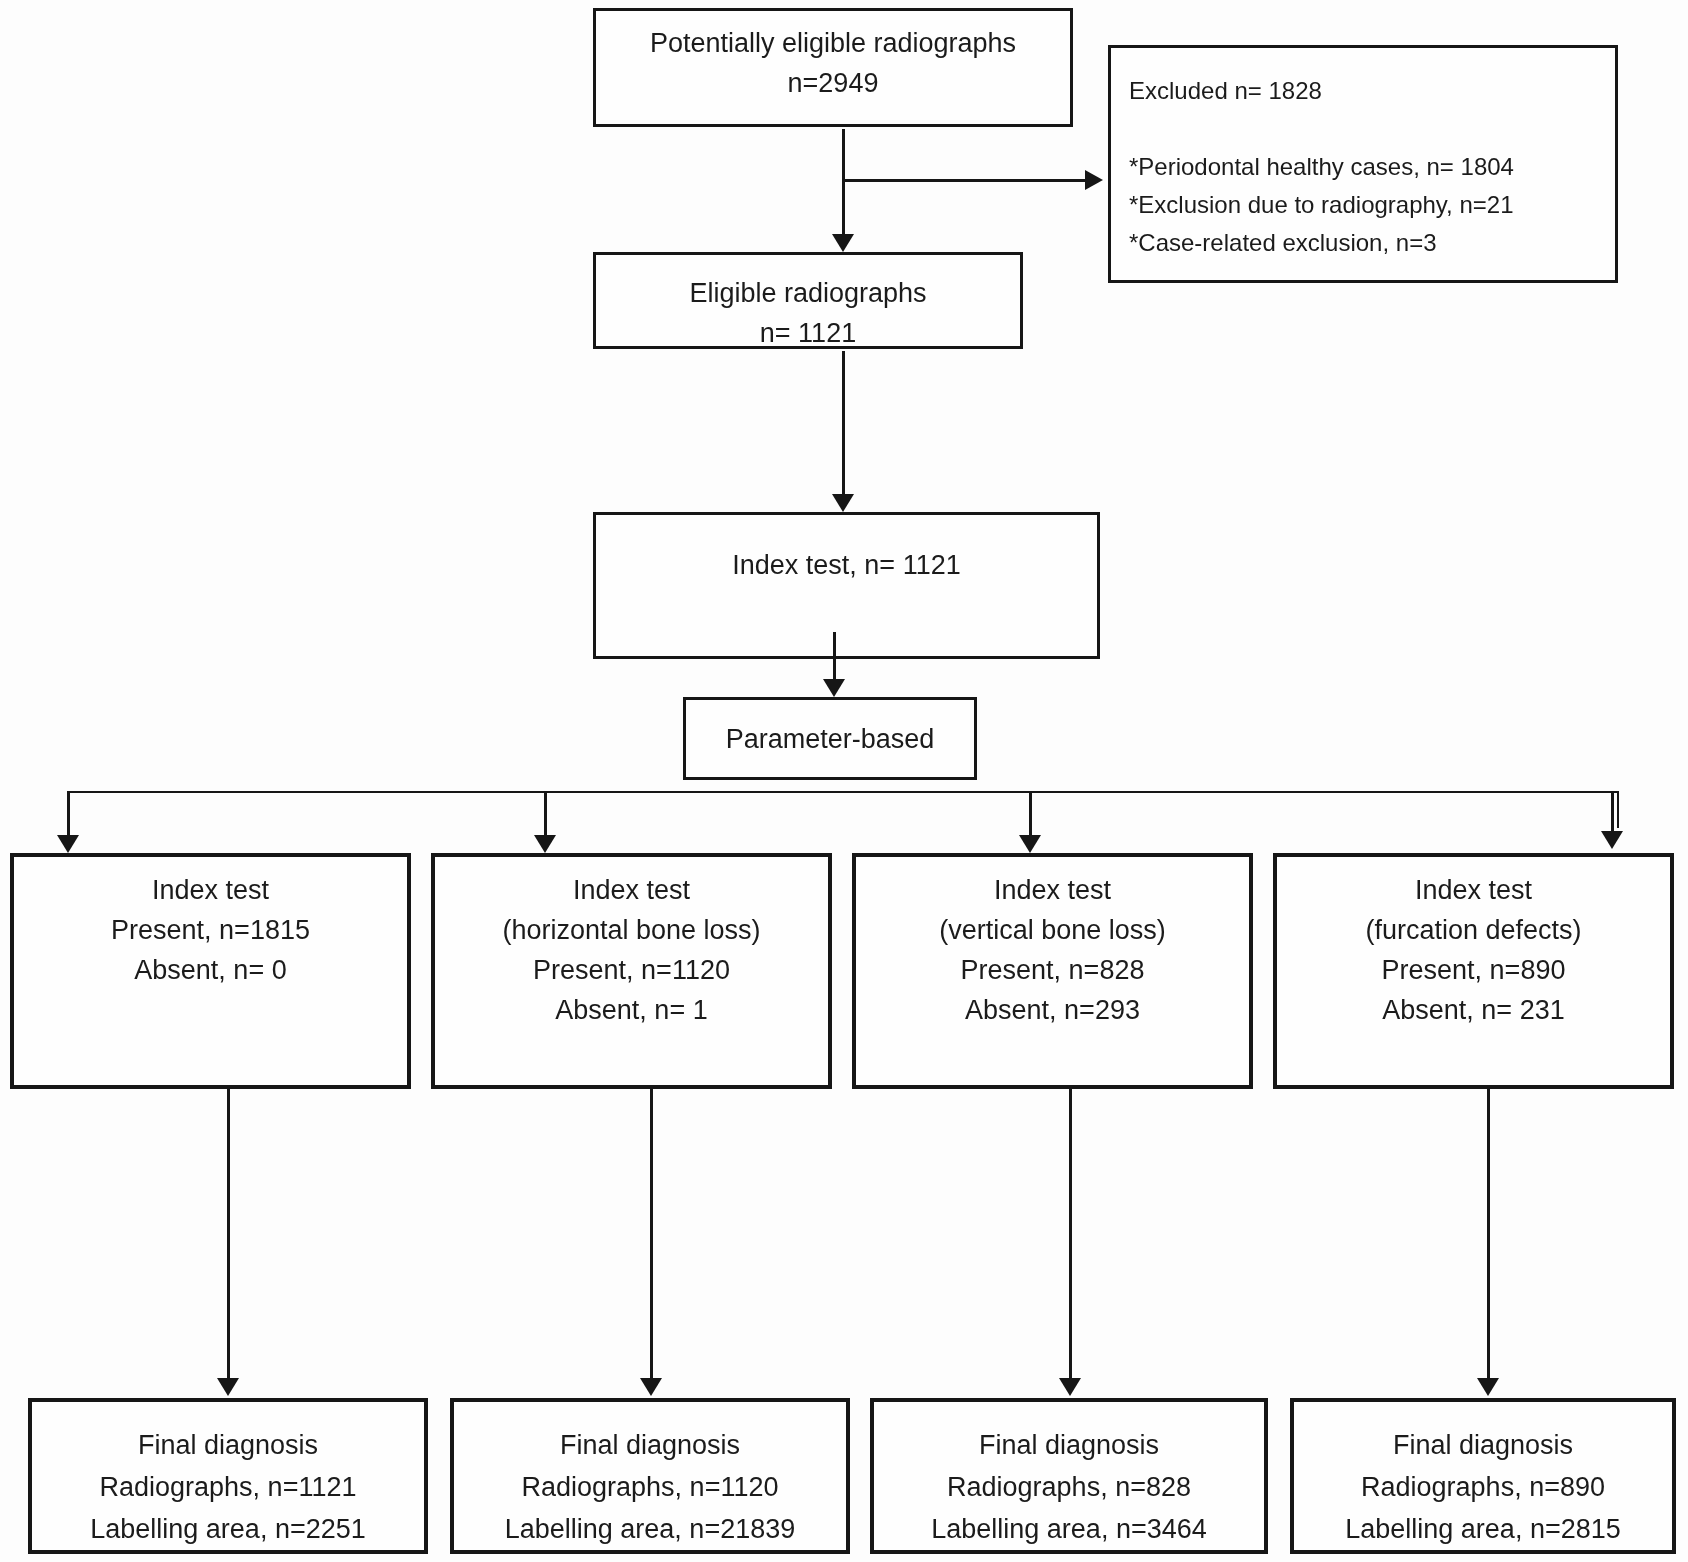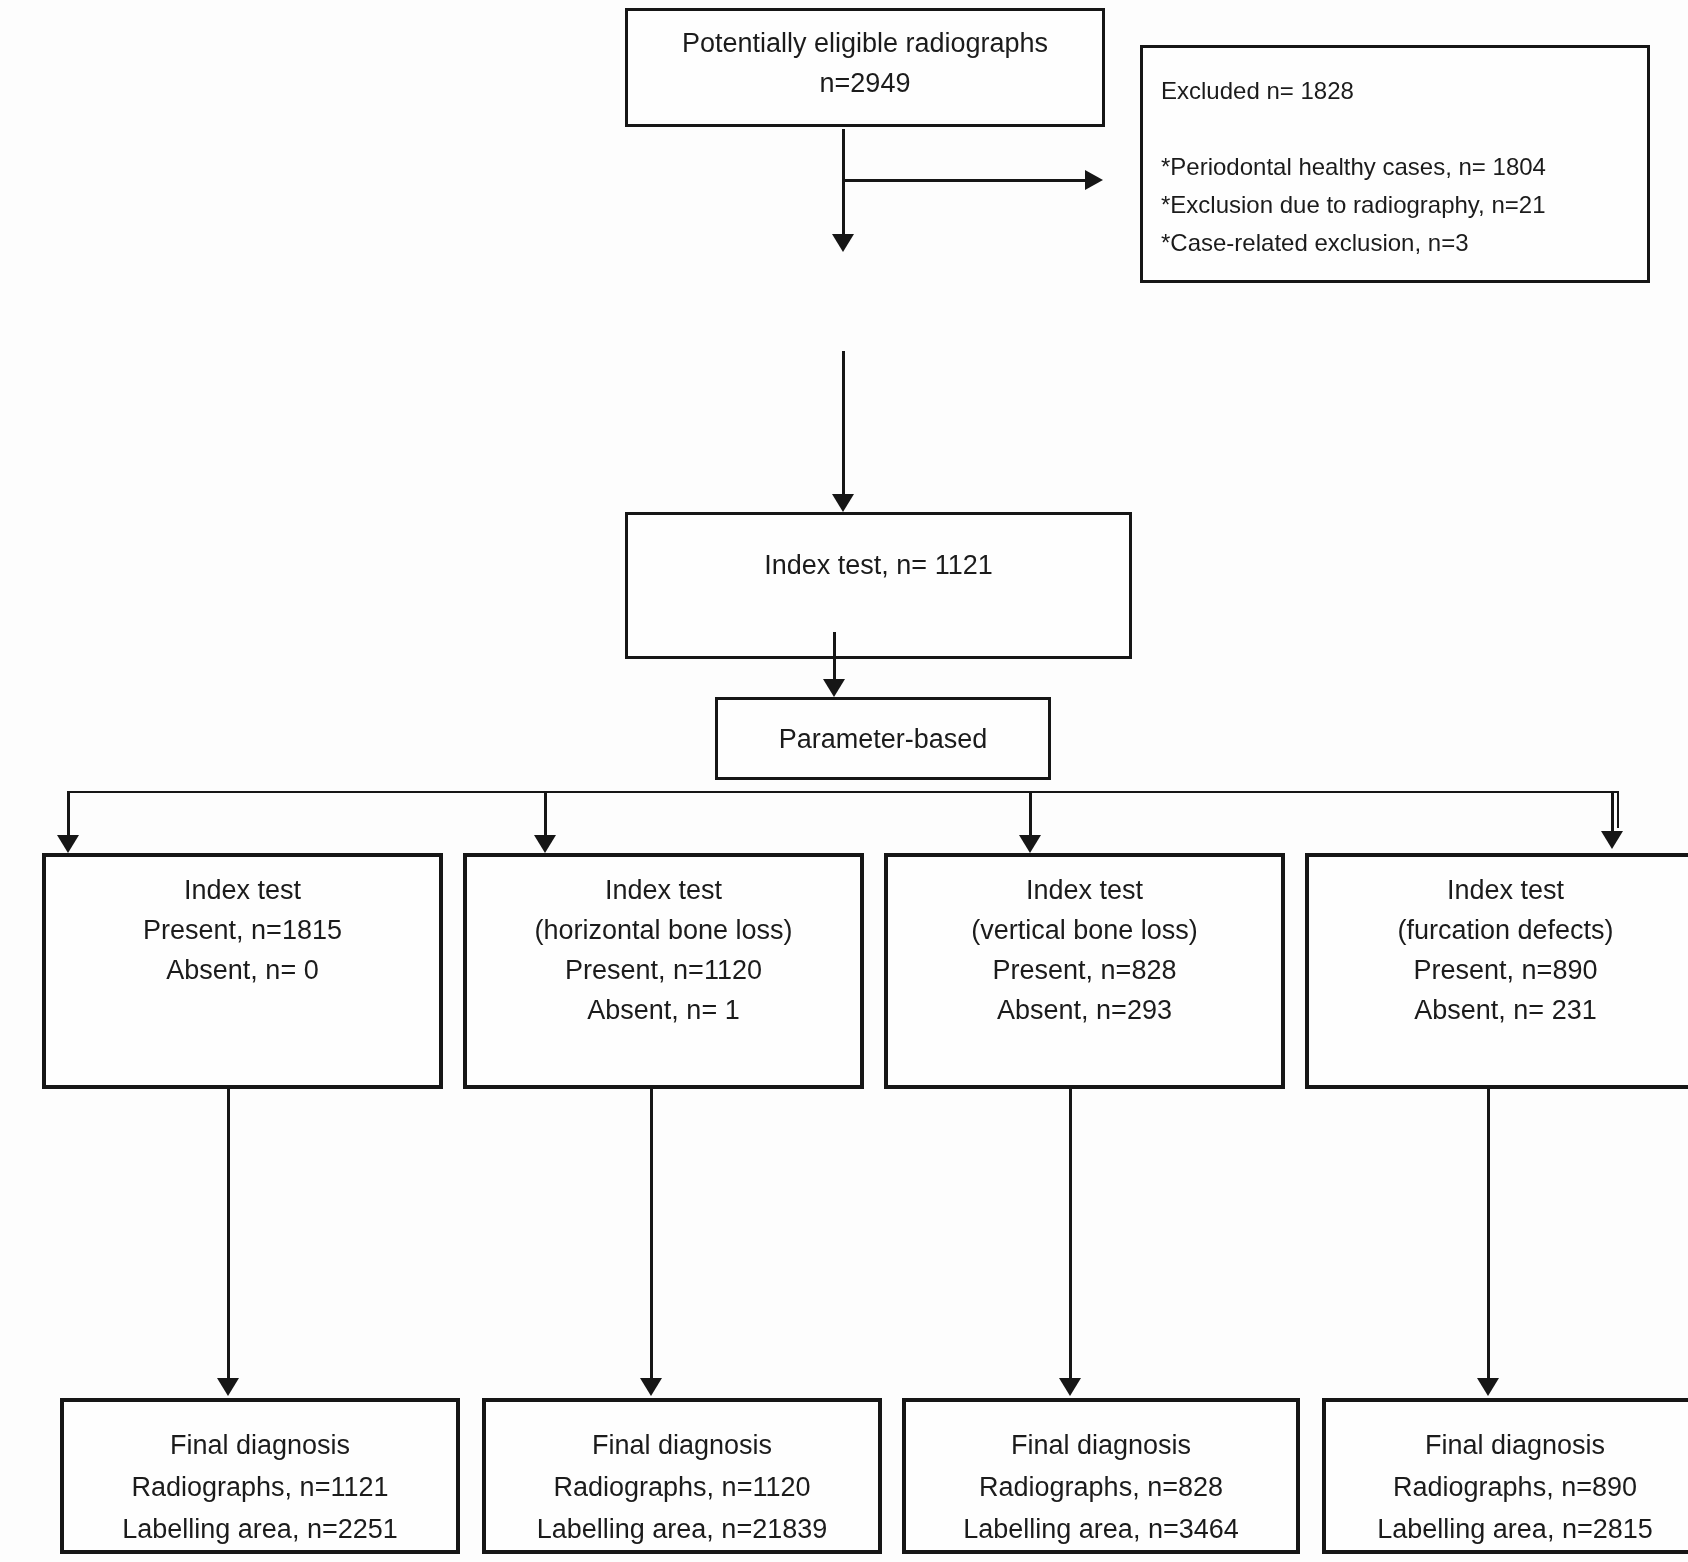--- a/index.html
+++ b/index.html
@@ -2,21 +2,21 @@
 <html><head>
 <meta charset="utf-8">
 <style>
   html,body{margin:0;padding:0;background:#fdfdfd;}
   .canvas{
     position:relative;width:1688px;height:1562px;background:#fdfdfd;
     font-family:"Liberation Sans",sans-serif;color:#1b1b1b;overflow:hidden;
   }
   .box{
     position:absolute;background:#fefefe;border:3px solid #161616;
-    box-sizing:border-box;font-size:27px;line-height:40px;margin-left:32px;
+    box-sizing:border-box;font-size:27px;line-height:40px;
   }
   .thick{border-width:4px;}
   .ctr{text-align:center;}
   .box .ln{white-space:nowrap;}
   .excl{font-size:24px;line-height:38px;padding:24px 6px 0 18px;}
   .excl .sp{height:38px;}
   .vline,.hline{position:absolute;background:#161616;}
   .ah-down{
     position:absolute;width:0;height:0;
     border-left:11px solid transparent;border-right:11px solid transparent;
@@ -55,36 +55,40 @@
   <div>
     <div class="vline" style="left:842px;top:129px;width:3px;height:105px;"></div>
     <div class="ah-down" style="left:832px;top:234px;"></div>
   </div>
 
   <div>
     <div class="hline" style="left:843px;top:179px;width:242px;height:3px;"></div>
     <div class="ah-right" style="left:1085px;top:170px;"></div>
   </div>
 
+  <div class="box ctr pad-top18" style="left:593px;top:252px;width:430px;height:97px;">
+    <div class="ln">Eligible radiographs</div>
+    <div class="ln">n= 1121</div>
+  </div>
 
   <div>
     <div class="vline" style="left:842px;top:351px;width:3px;height:143px;"></div>
     <div class="ah-down" style="left:832px;top:494px;"></div>
   </div>
 
   <div class="box ctr pad-top30" style="left:593px;top:512px;width:507px;height:147px;">
     <div class="ln">Index test, n= 1121</div>
   </div>
 
   <div>
     <div class="vline" style="left:833px;top:632px;width:3px;height:47px;"></div>
     <div class="ah-down" style="left:823px;top:679px;"></div>
   </div>
 
-  <div class="box ctr flexctr" style="left:683px;top:697px;width:336px;height:83px;">
+  <div class="box ctr flexctr" style="left:683px;top:697px;width:294px;height:83px;">
     <div class="ln">Parameter-based</div>
   </div>
 
   <div>
     <div class="hline" style="left:68px;top:791px;width:1551px;height:2px;"></div>
   </div>
 
   <div>
     <div class="vline" style="left:67px;top:791px;width:3px;height:44px;"></div>
     <div class="ah-down" style="left:57px;top:835px;"></div>

